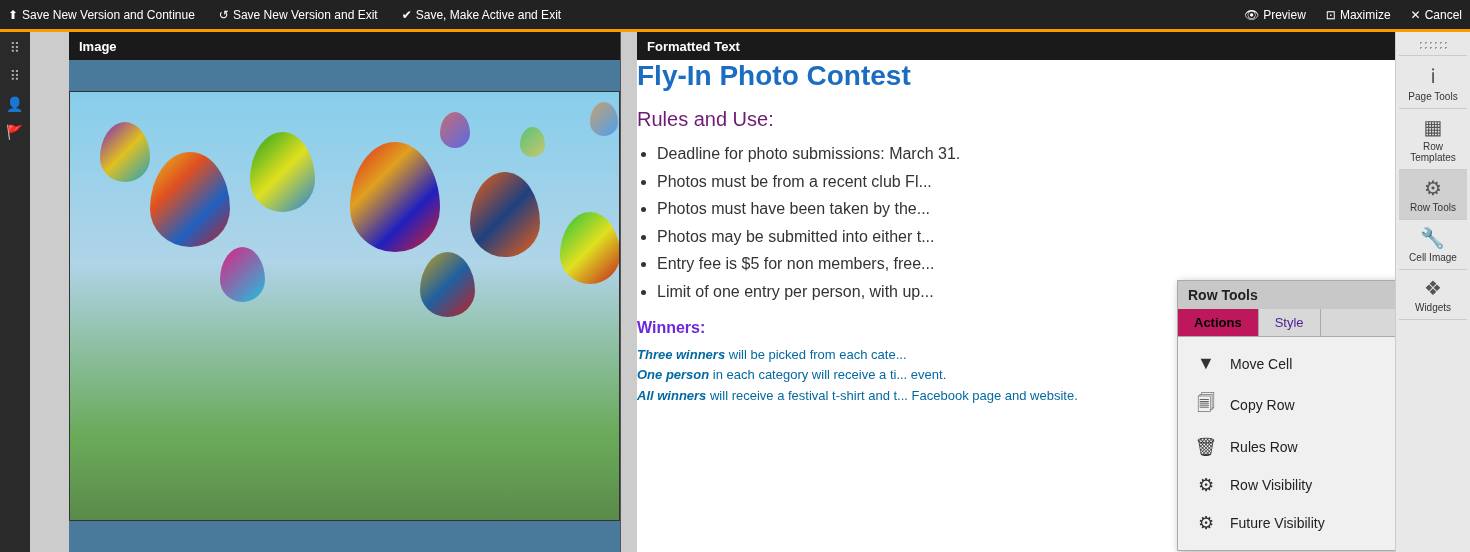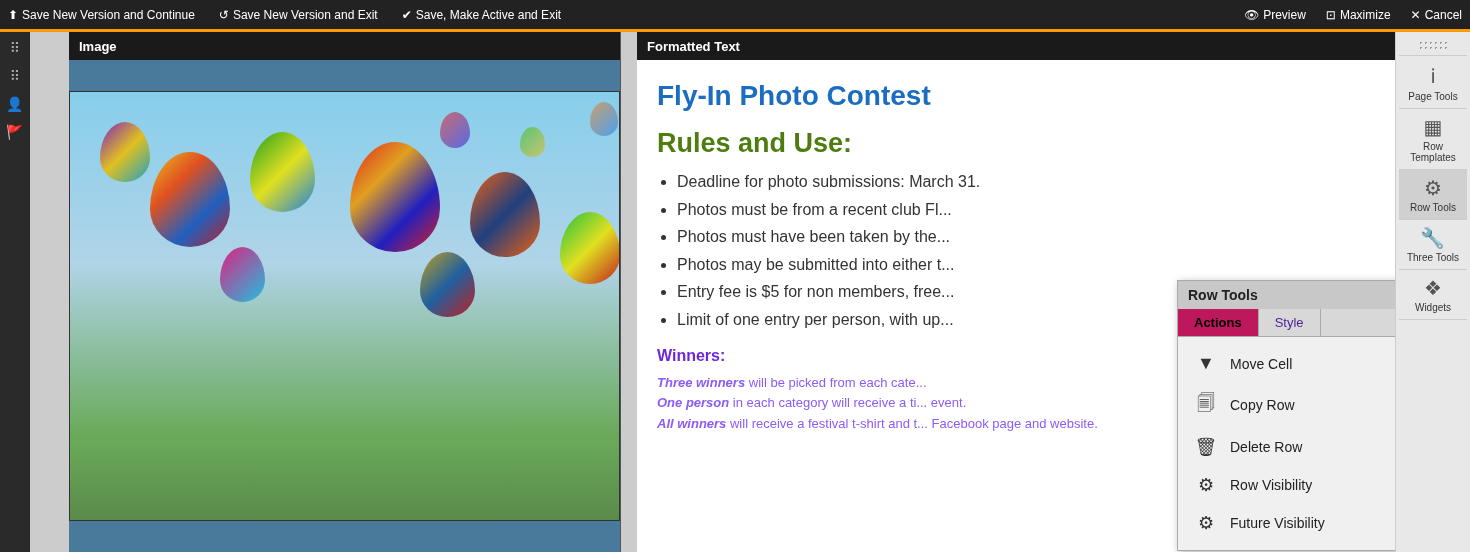--- a/index.html
+++ b/index.html
@@ -98,41 +98,40 @@
     
     #text-panel {
       flex: 1;
       display: flex;
       flex-direction: column;
       background: #fff;
       margin-left: 16px;
     }
     .text-panel-body {
       flex: 1;
-      padding: 20px;
       overflow: hidden;
       position: relative;
     }
     .content-title {
       color: #1a6dc0;
       font-size: 28px;
       font-weight: bold;
       margin-bottom: 16px;
     }
     .content-subtitle {
-      color: #4d7c0f;
-      font-size: 27px;
-      font-weight: bold;
+      color: #701a75;
+      font-size: 20px;
+      font-weight: normal;
       margin-bottom: 10px;
     }
     .content-body { font-size: 16px; line-height: 1.6; color: #333; }
     .content-body ul { margin-left: 20px; }
     .content-body li { margin-bottom: 2px; }
     .winners-title { color: #6d28d9; font-size: 16px; font-weight: bold; margin: 14px 0 8px 0; }
-    .winners-body { font-size: 13px; line-height: 1.6; color: #8b5cf6; }
+    .winners-body { font-size: 13px; line-height: 1.6; color: #0369a1; }
     .winners-body em { font-style: italic; font-weight: bold; }
 
     
     #right-sidebar {
       width: 75px;
       background: #e8e8e8;
       border-left: 1px solid #ccc;
       display: flex;
       flex-direction: column;
       align-items: center;
@@ -329,21 +328,21 @@
             <div class="popup-item">
               <span class="popup-item-icon">▼</span>
               <span class="popup-item-label">Move Cell</span>
             </div>
             <div class="popup-item">
               <span class="popup-item-icon">🗐</span>
               <span class="popup-item-label">Copy Row</span>
             </div>
             <div class="popup-item">
               <span class="popup-item-icon">🗑</span>
-              <span class="popup-item-label">Delete Row</span>
+              <span class="popup-item-label">Rules Row</span>
             </div>
             <div class="popup-item">
               <span class="popup-item-icon">⚙</span>
               <span class="popup-item-label">Row Visibility</span>
             </div>
             <div class="popup-item">
               <span class="popup-item-icon">⚙</span>
               <span class="popup-item-label">Future Visibility</span>
             </div>
           </div>
@@ -365,21 +364,21 @@
     <div class="right-tool">
       <div class="right-tool-icon">▦</div>
       <div class="right-tool-label">Row Templates</div>
     </div>
     <div class="right-tool right-tool-active">
       <div class="right-tool-icon">⚙</div>
       <div class="right-tool-label">Row Tools</div>
     </div>
     <div class="right-tool">
       <div class="right-tool-icon">🔧</div>
-      <div class="right-tool-label">Three Tools</div>
+      <div class="right-tool-label">Cell Image</div>
     </div>
     <div class="right-tool">
       <div class="right-tool-icon">❖</div>
       <div class="right-tool-label">Widgets</div>
     </div>
   </div>
 
 </div>
 
 </body></html>

